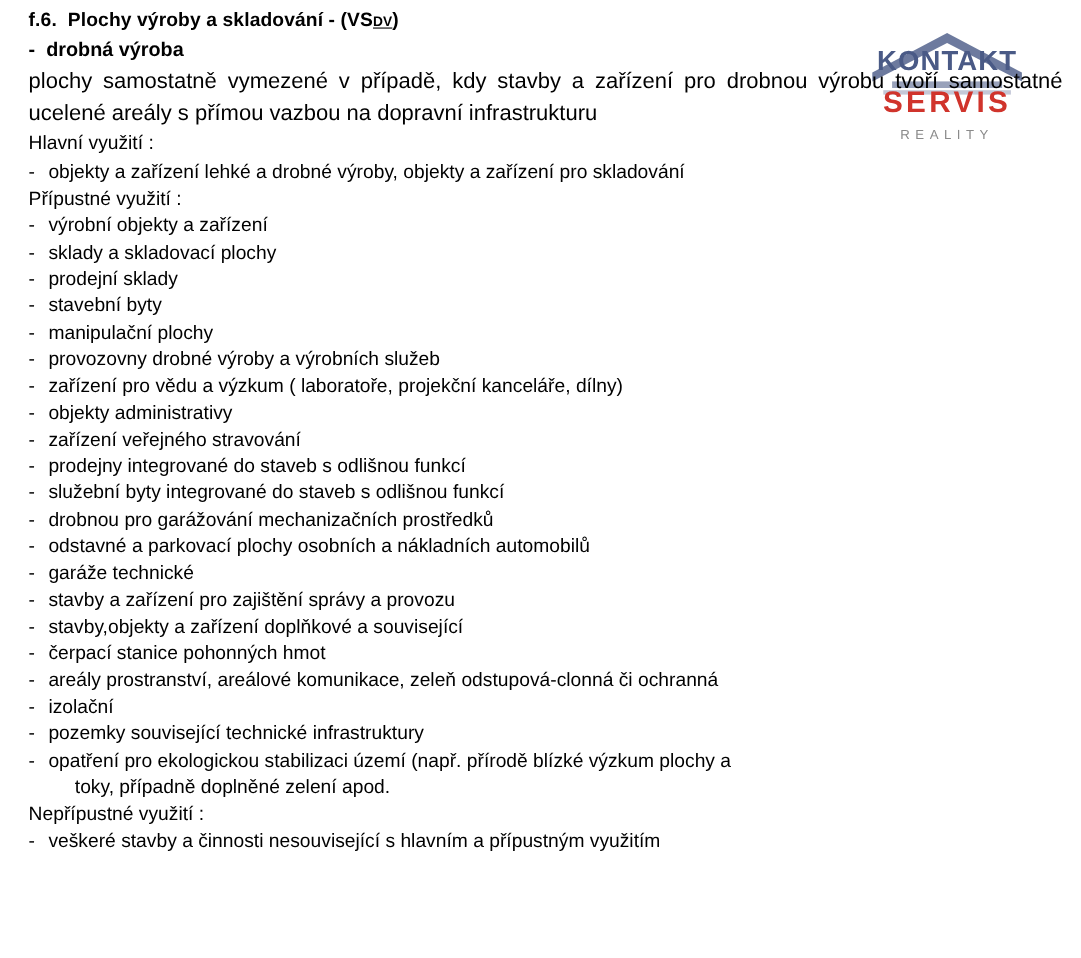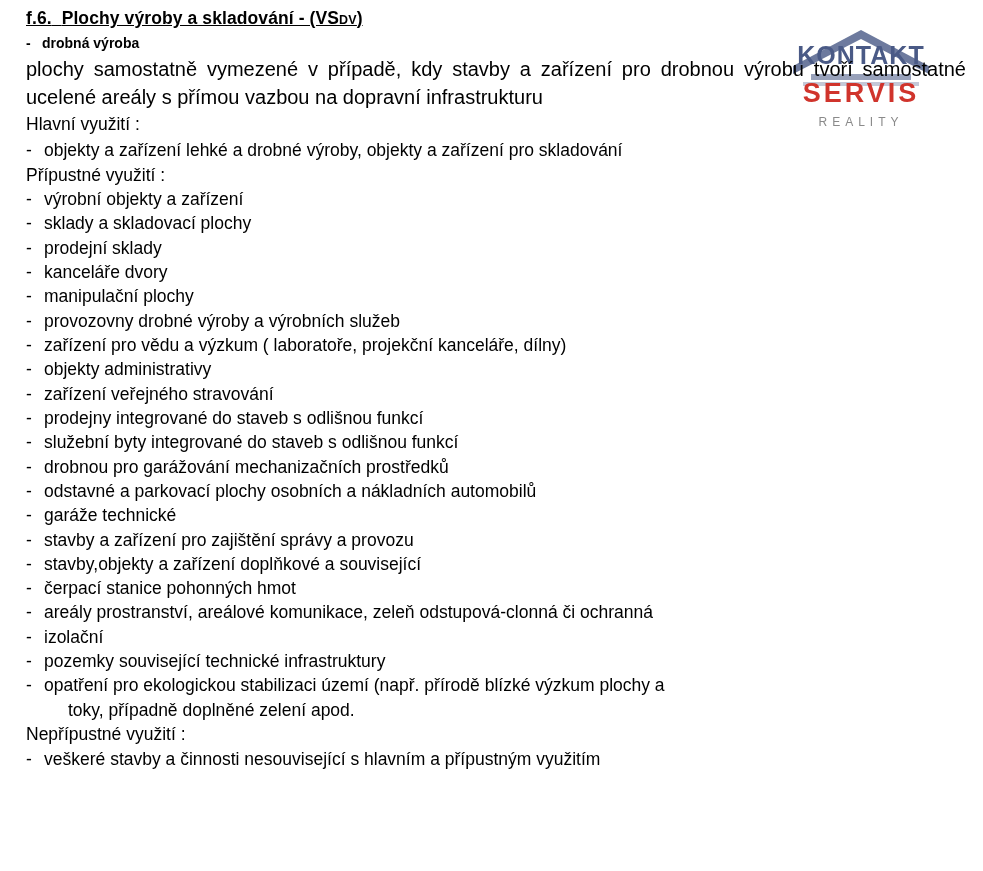--- a/index.html
+++ b/index.html
@@ -24,32 +24,31 @@
   }
   .content {
     position: absolute;
     left: 26px;
     top: 8px;
     width: 940px;
   }
   .heading-row {
     font-size: 17.5px;
     font-weight: bold;
-    text-decoration: underline;
     letter-spacing: 0.1px;
     line-height: 1.25;
     white-space: nowrap;
   }
   .heading-row .sub {
     font-size: 12.5px;
     vertical-align: baseline;
     text-decoration: underline;
   }
   .subheading-row {
-    font-size: 14px;
+    font-size: 18px;
     font-weight: bold;
     margin-top: 4px;
     line-height: 1.3;
   }
   .subheading-row .dash {
     display: inline-block;
     width: 16px;
   }
   .intro {
     font-size: 20px;
@@ -153,21 +152,21 @@
       <li>
           <span class="bullet">-</span>
           <span class="text">sklady a skladovací plochy</span>
         </li>
       <li>
           <span class="bullet">-</span>
           <span class="text">prodejní sklady</span>
         </li>
       <li>
           <span class="bullet">-</span>
-          <span class="text">kanceláře dvory</span>
+          <span class="text">stavební byty</span>
         </li>
       <li>
           <span class="bullet">-</span>
           <span class="text">manipulační plochy</span>
         </li>
       <li>
           <span class="bullet">-</span>
           <span class="text">provozovny drobné výroby a výrobních služeb</span>
         </li>
       <li>

